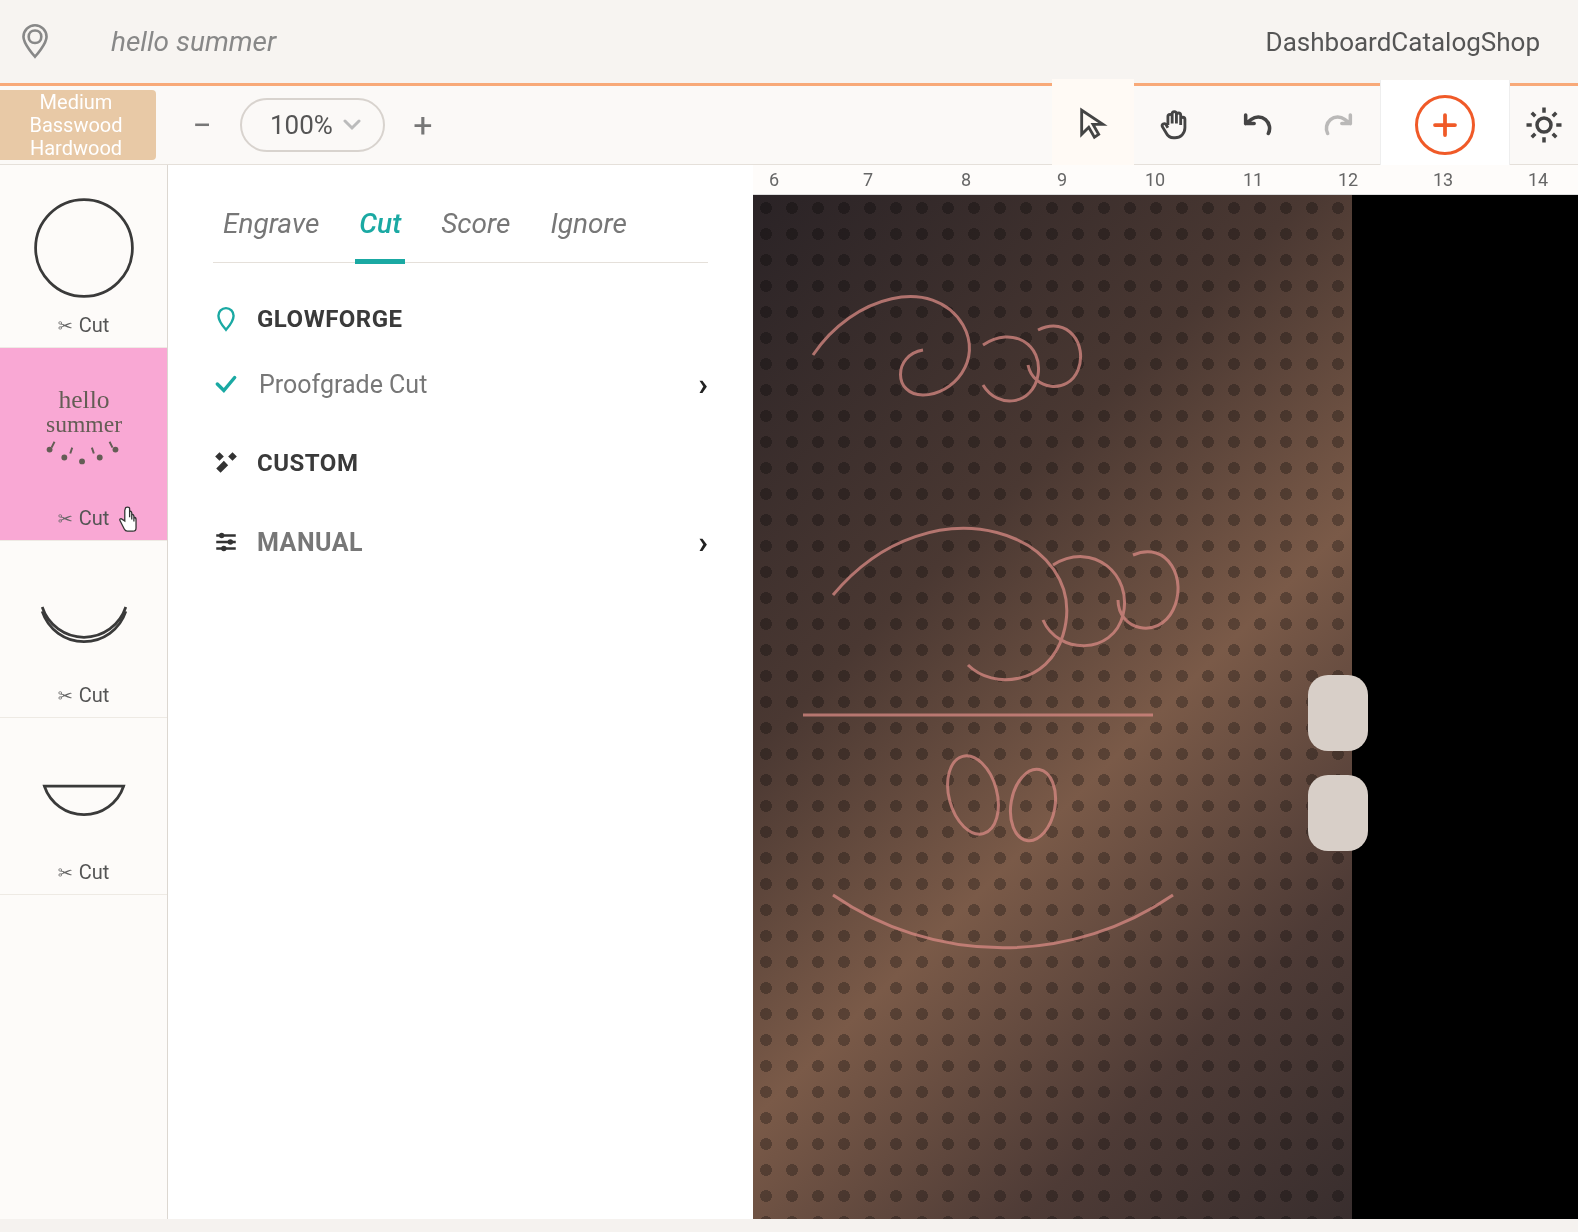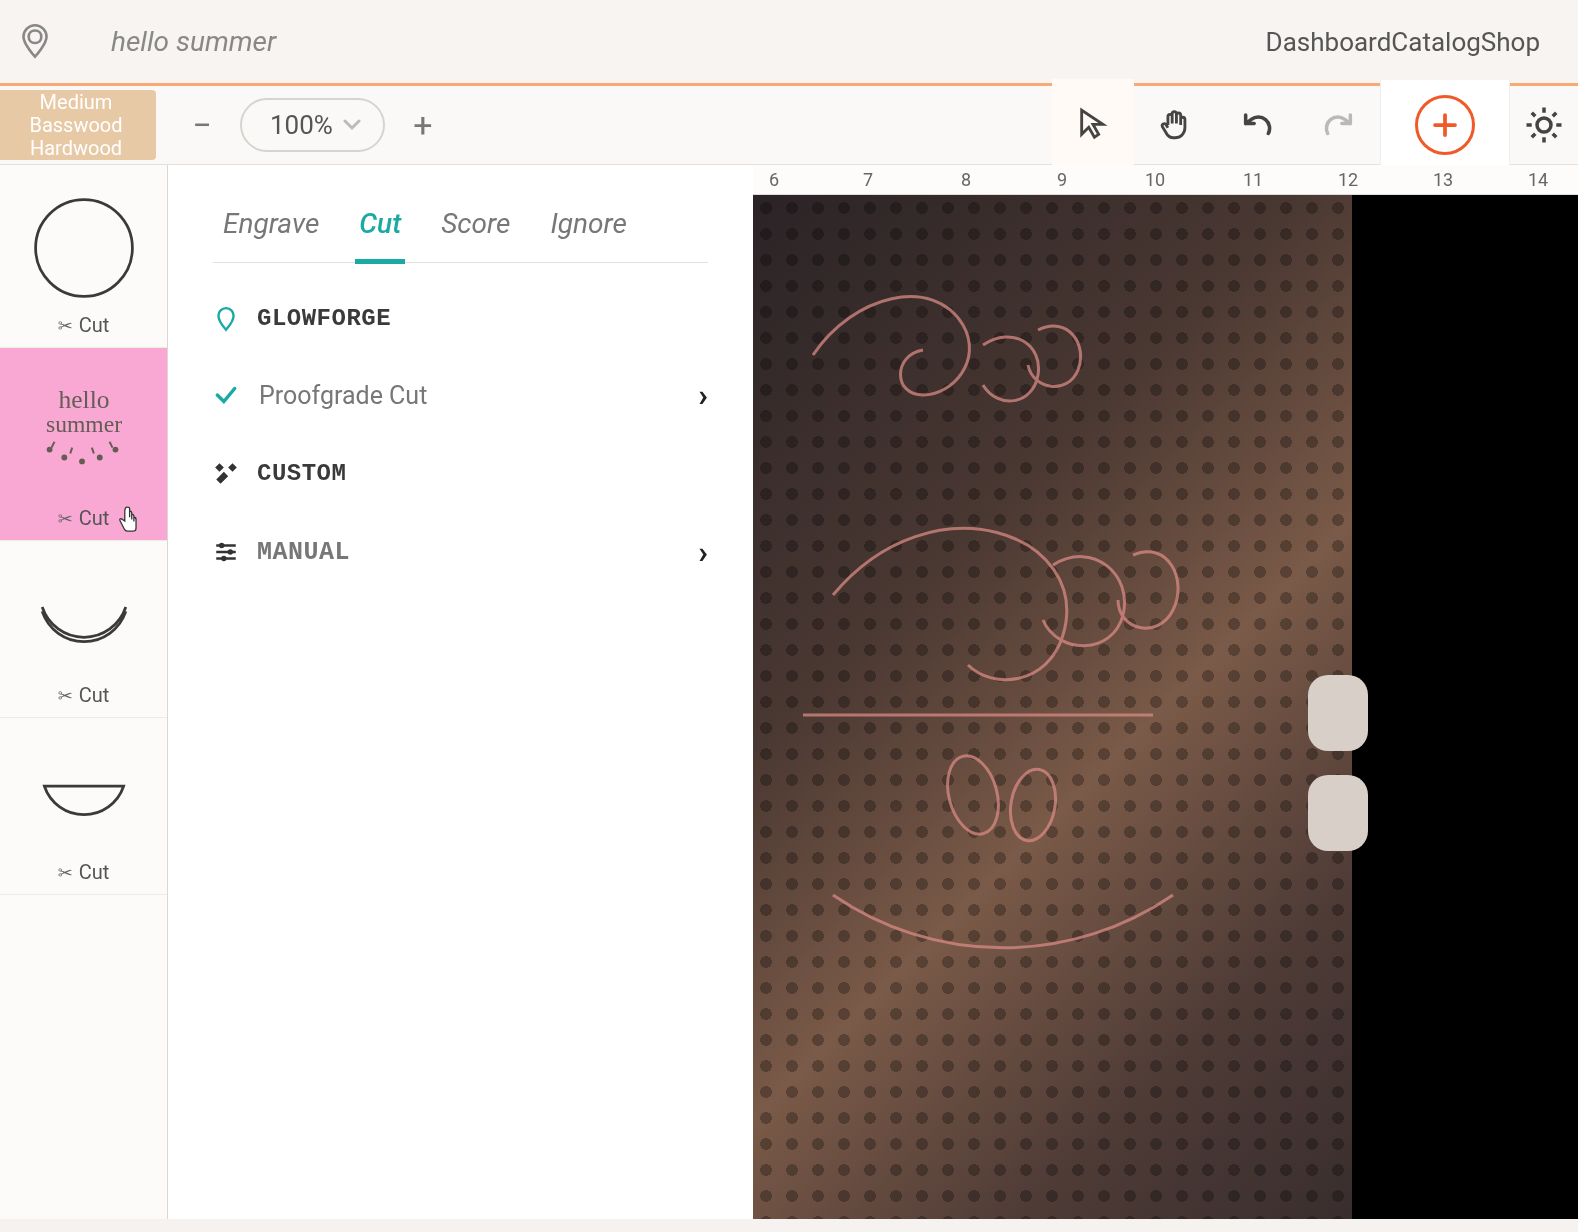--- a/index.html
+++ b/index.html
@@ -83,22 +83,22 @@
   }
   .layer-label { display:flex; align-items:center; gap:6px; font-size:20px; color:#555; margin-top:6px;}
   .cut-icon { font-size:18px; color:#666; }
   
   .panel { width: 585px; background:white; padding: 30px 45px; }
   .op-tabs { display:flex; gap: 40px; border-bottom: 1px solid #e5e0da; padding: 12px 10px 22px 10px;}
   .op-tab { font-size: 28px; color:#777; cursor:pointer; position:relative;font-style:italic; }
   .op-tab.active { color:#1aa9a3; font-weight:500; }
   .op-tab.active::after { content:""; position:absolute; left:-4px; right:-4px; bottom:-24px; height:5px; background:#1aa9a3;}
   .section { margin-top: 42px; }
-  .section-header { display:flex; align-items:center; gap:18px; font-size:24px; font-weight:700; color:#3a3a3a; letter-spacing:0.5px;font-family:Liberation Mono, monospace;}
-  .section-item { display:flex; align-items:center; justify-content:space-between; margin-top:40px; padding:4px 0;}
+  .section-header { display:flex; align-items:center; gap:18px; font-size:24px; font-weight:700; color:#3a3a3a; letter-spacing:0.5px;}
+  .section-item { display:flex; align-items:center; justify-content:space-between; margin-top:28px; padding:4px 0;}
   .item-left { display:flex; align-items:center; gap:20px; font-size:25px; color:#777;}
   .chevron { font-size:32px; color:#222; font-weight:bold;}
   
   .canvas-wrap { flex:1; position:relative; background:#fff; }
   .ruler { height:30px; background:#fefcfa; border-bottom:1px solid #ddd; display:flex; align-items:flex-end; padding-left:10px; position:relative;}
   .ruler-mark { position:absolute; bottom:4px; font-size:18px; color:#666;}
   .canvas {
     width: 100%; height: calc(100% - 30px);
     position:relative; overflow:hidden;
     background: linear-gradient(135deg, #2a2326 0%, #4a3832 30%, #7a5a48 50%, #4e3b36 70%, #2a2528 100%);

